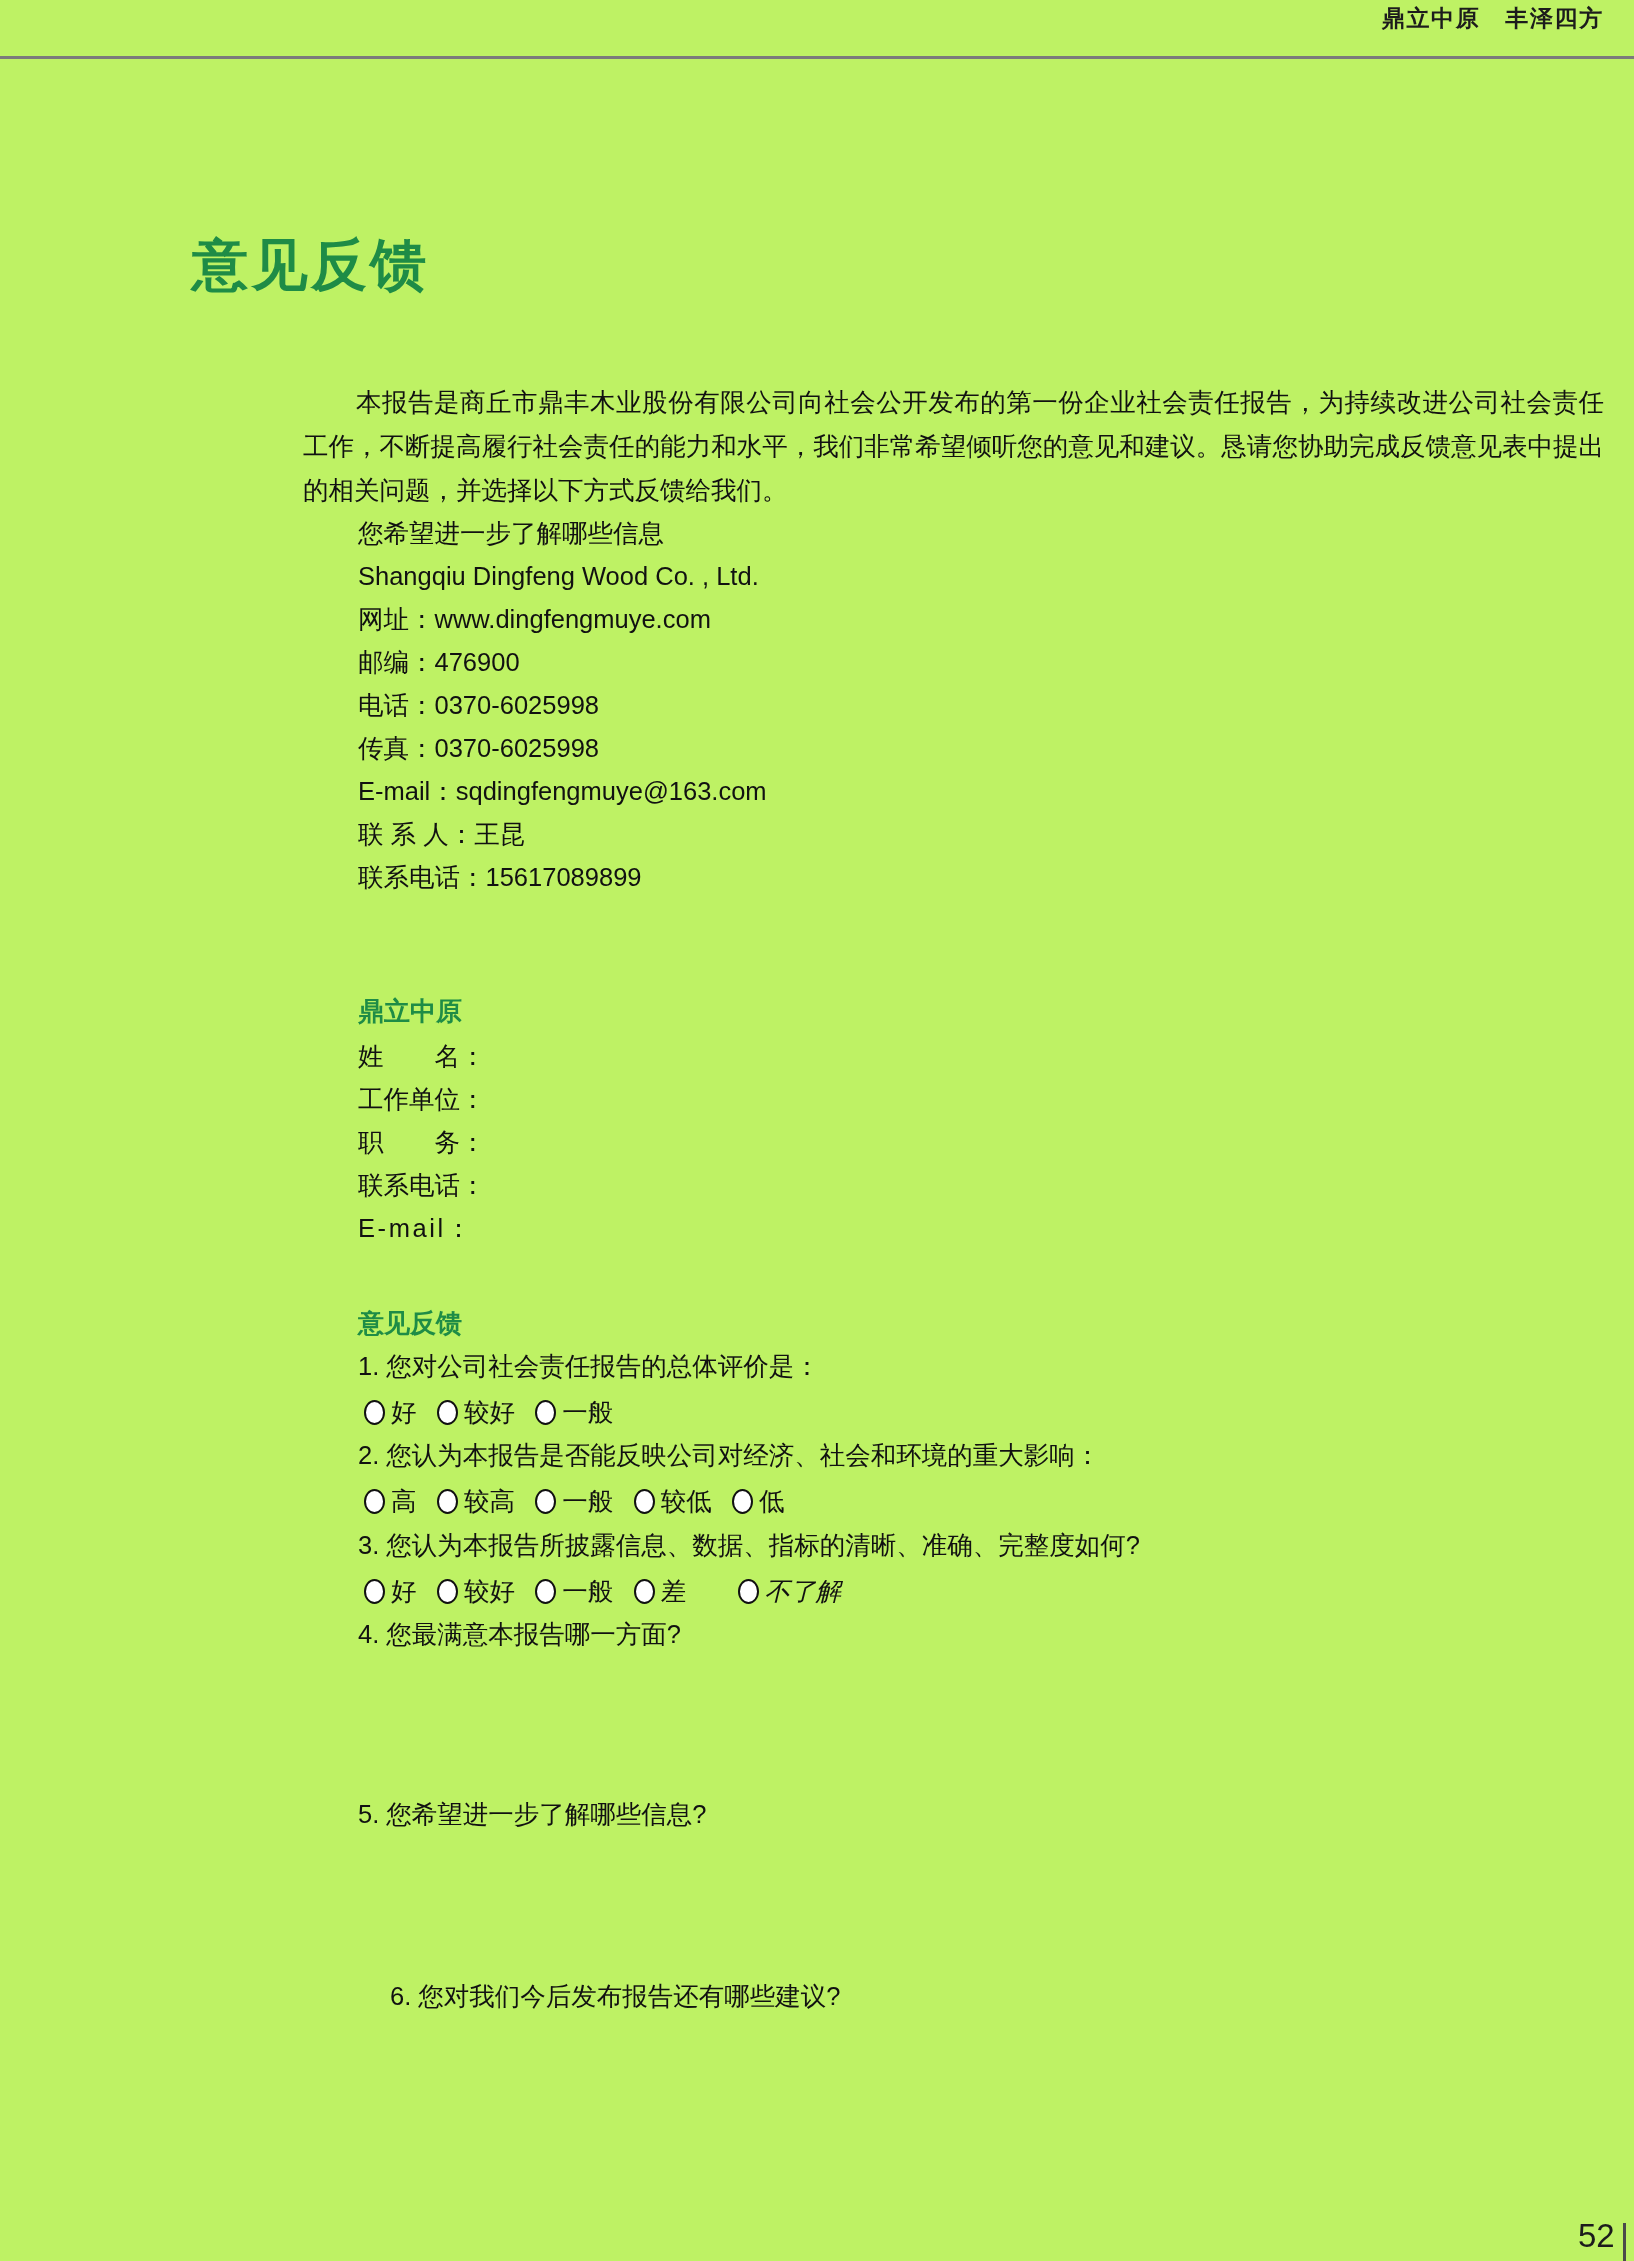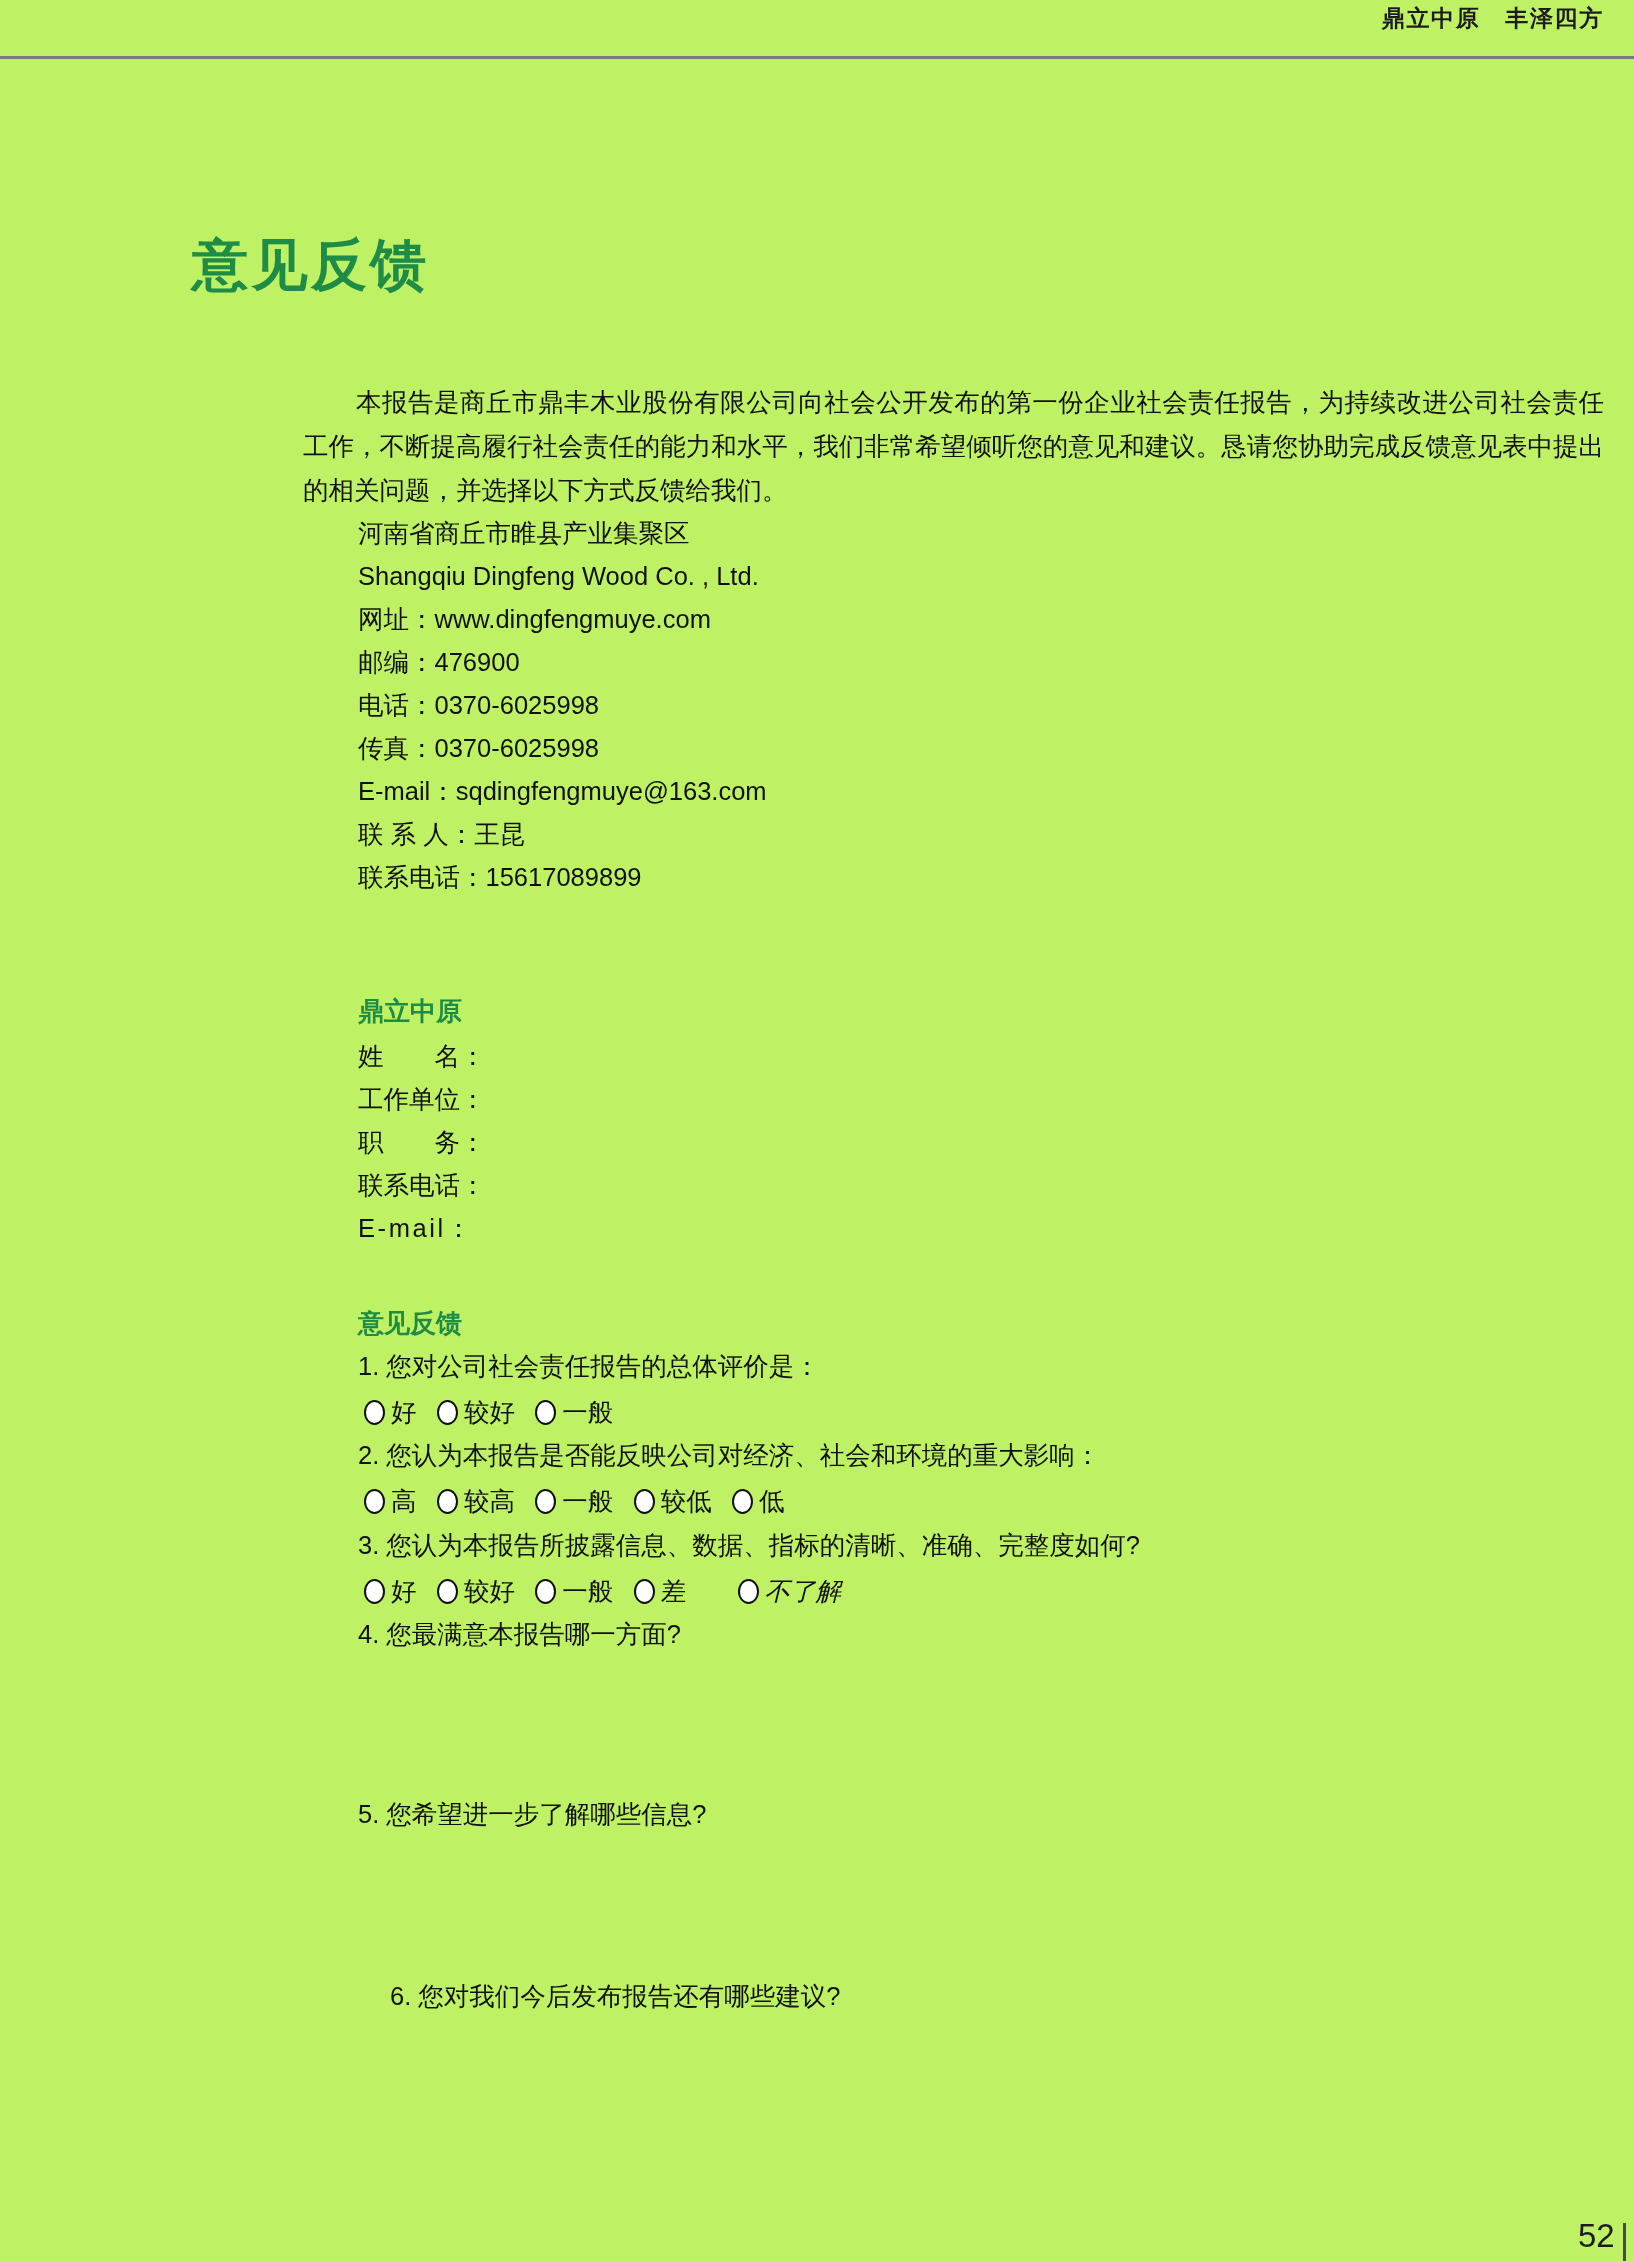--- a/index.html
+++ b/index.html
@@ -81,21 +81,21 @@
 <div class="page">
 
   <div class="header-slogan">鼎立中原　丰泽四方</div>
   <div class="header-rule"></div>
 
   <h1 class="page-title">意见反馈</h1>
 
   <p class="intro">本报告是商丘市鼎丰木业股份有限公司向社会公开发布的第一份企业社会责任报告，为持续改进公司社会责任工作，不断提高履行社会责任的能力和水平，我们非常希望倾听您的意见和建议。恳请您协助完成反馈意见表中提出的相关问题，并选择以下方式反馈给我们。</p>
 
   <div class="contact">
-    <div class="contact-line">河南省商丘市睢县产业集聚区</div>
+    <div class="contact-line">您希望进一步了解哪些信息</div>
     <div class="contact-line">Shangqiu Dingfeng Wood Co. , Ltd.</div>
     <div class="contact-line">网址：www.dingfengmuye.com</div>
     <div class="contact-line">邮编：476900</div>
     <div class="contact-line">电话：0370-6025998</div>
     <div class="contact-line">传真：0370-6025998</div>
     <div class="contact-line">E-mail：sqdingfengmuye@163.com</div>
     <div class="contact-line">联 系 人：王昆</div>
     <div class="contact-line">联系电话：15617089899</div>
   </div>
 

